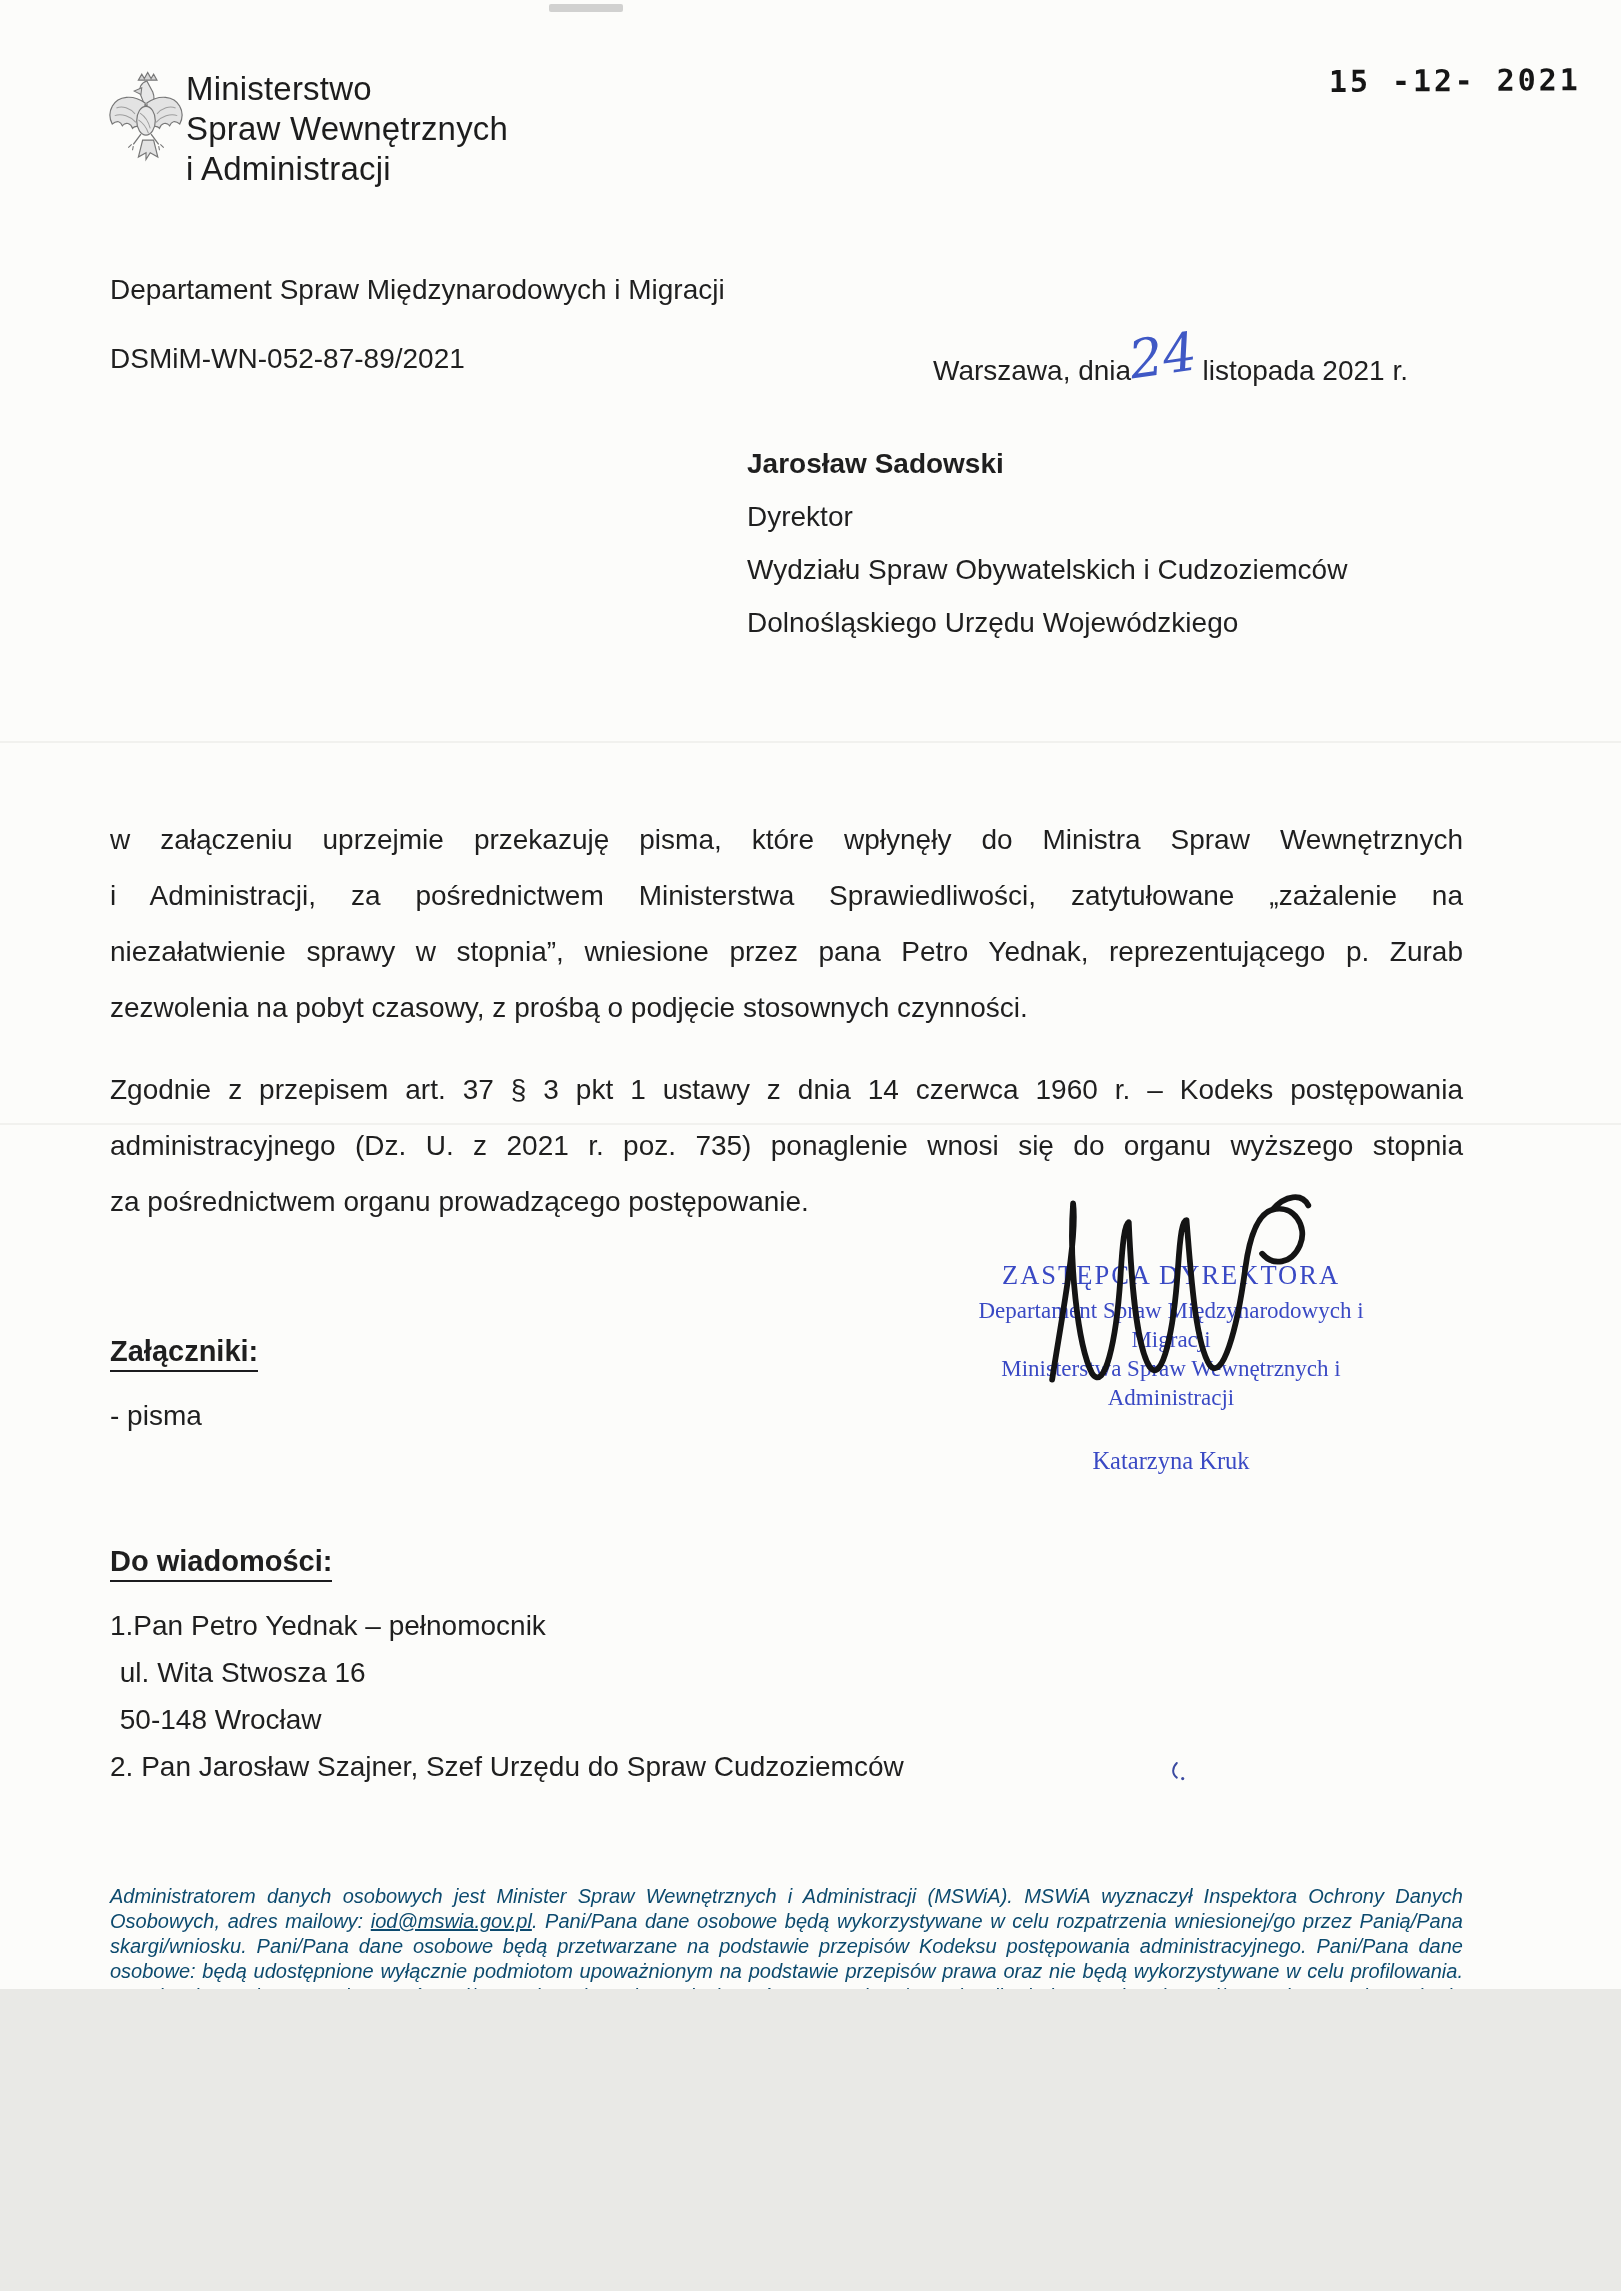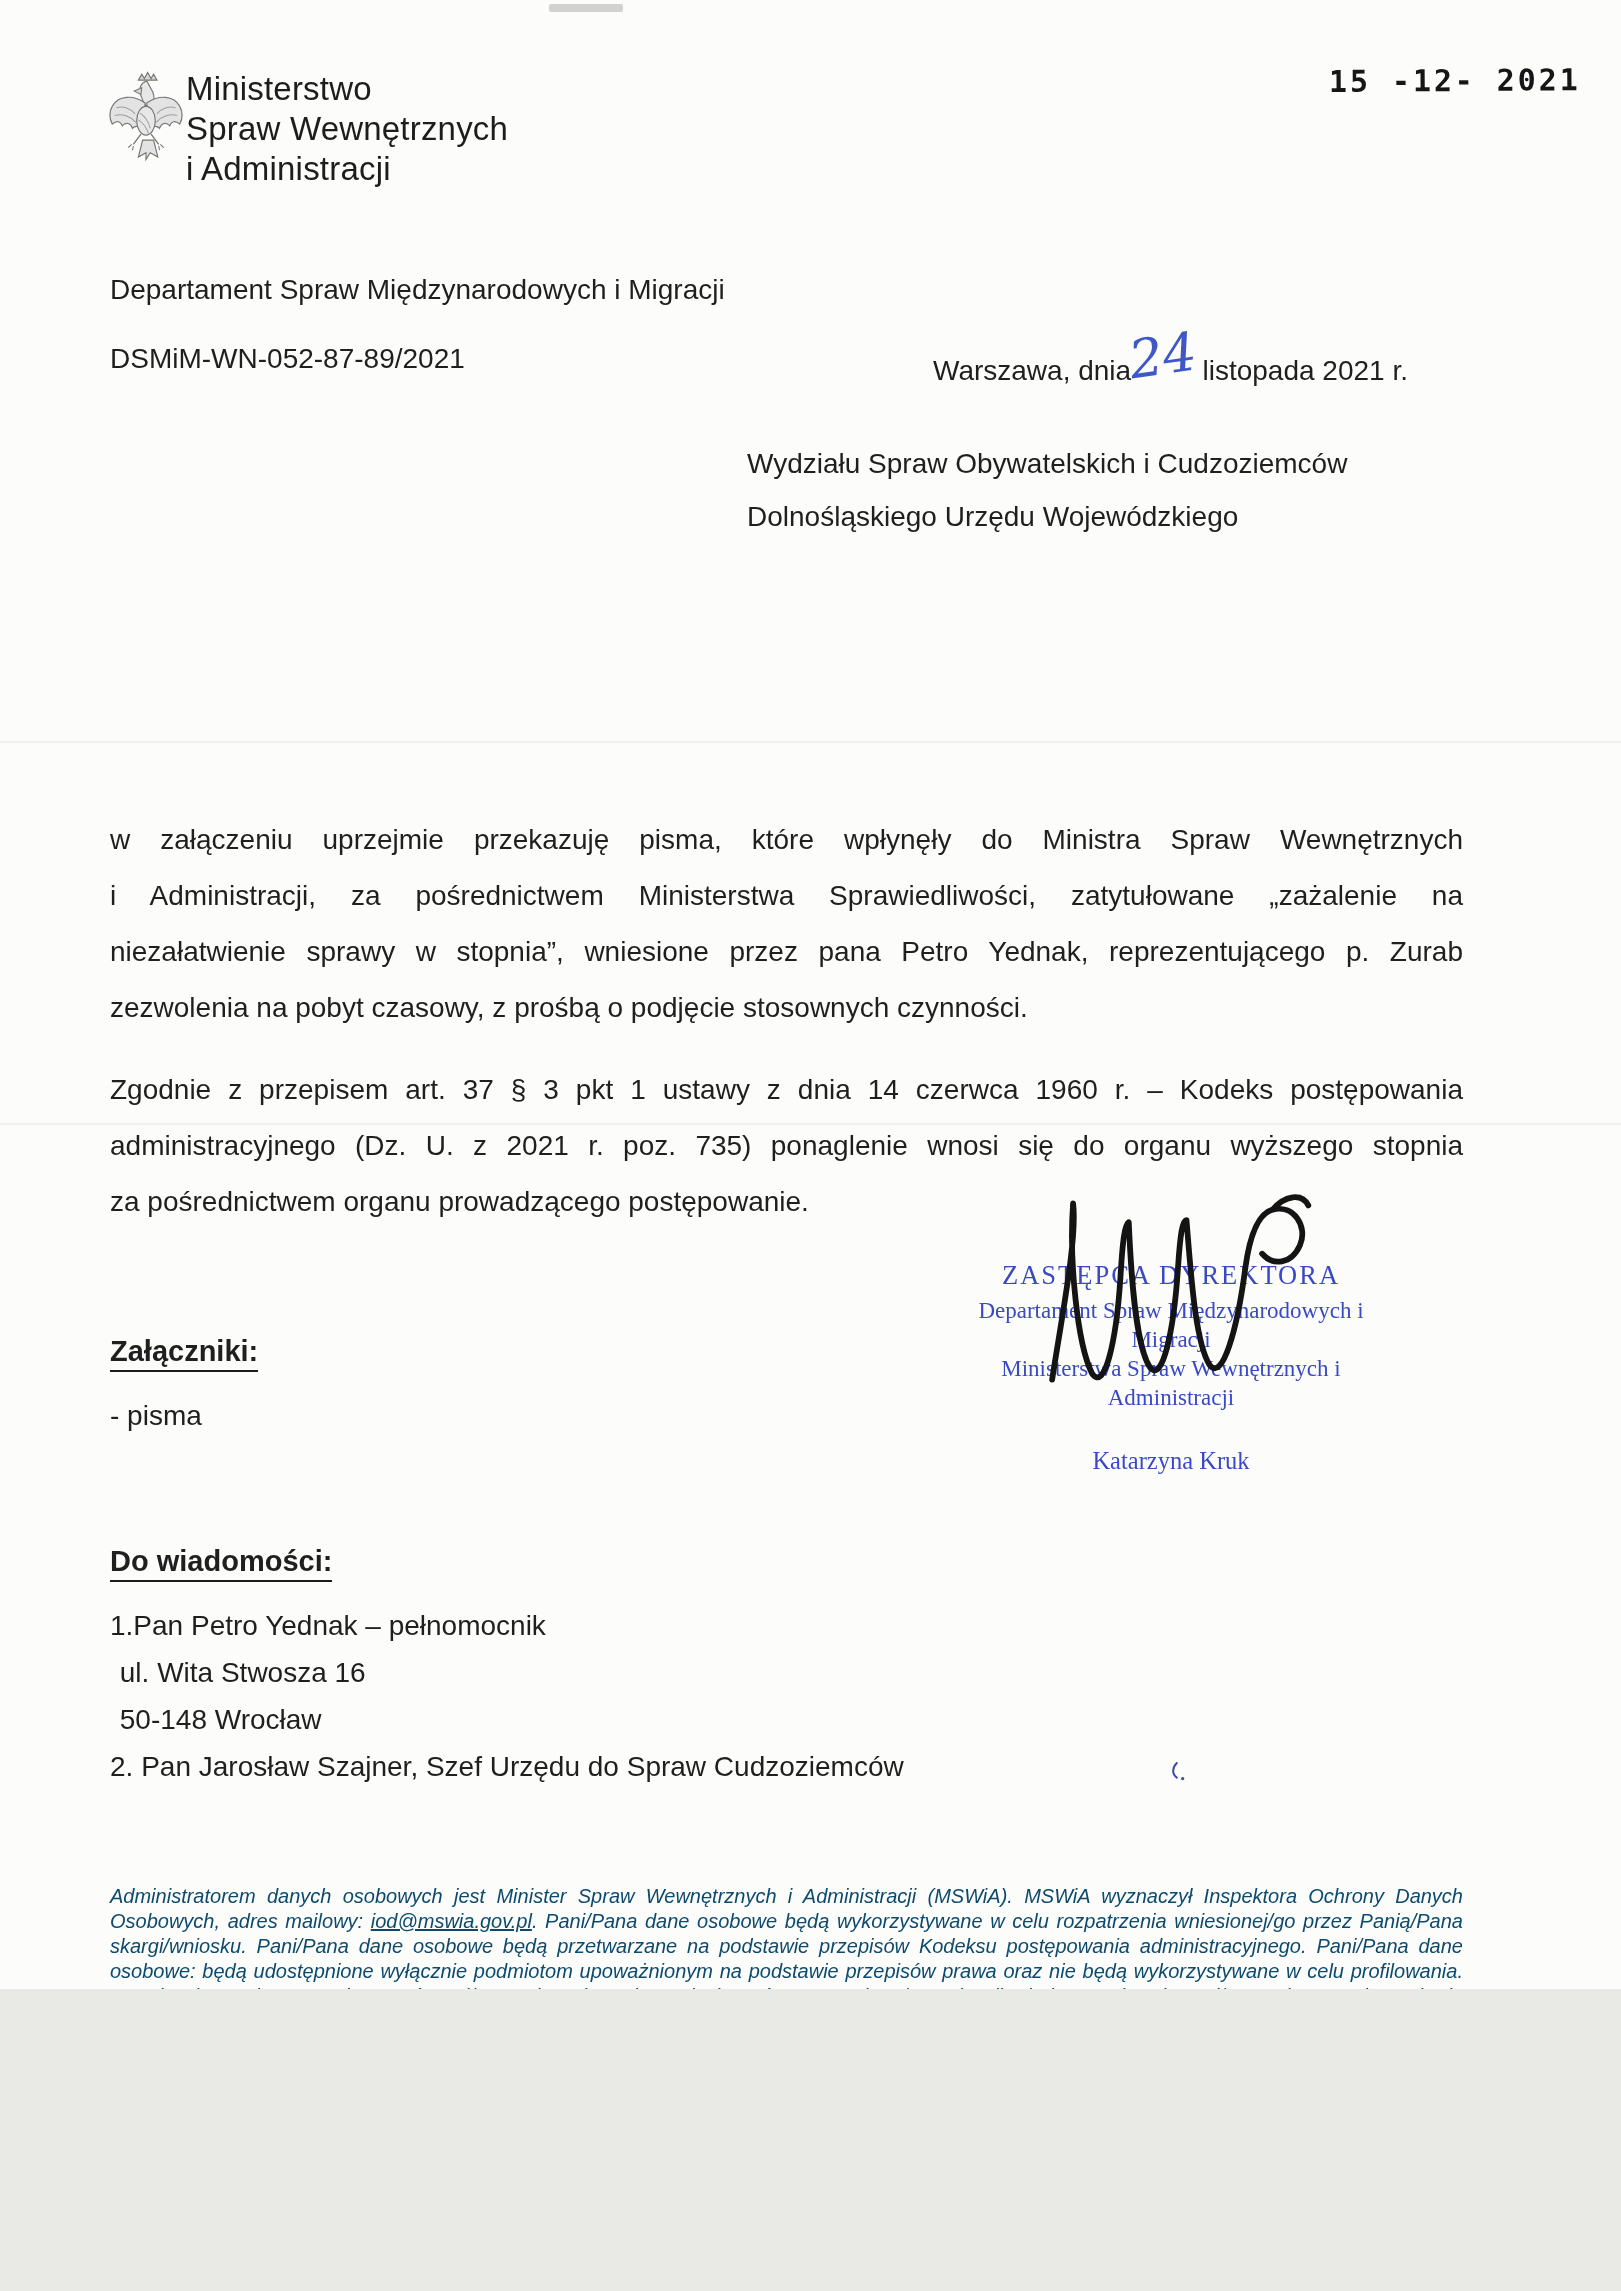--- a/index.html
+++ b/index.html
@@ -108,20 +108,22 @@
   <div class="abs datestamp" style="left:1329px;top:63px;">15 -12- 2021</div>
 
   <div class="abs dept" style="left:110px;top:274px;">Departament Spraw Międzynarodowych i Migracji</div>
   <div class="abs ref" style="left:110px;top:343px;">DSMiM-WN-052-87-89/2021</div>
 
   <div class="abs dateline" style="left:933px;top:343px;">
     <span>Warszawa, dnia</span><span class="hand-day">24</span><span>listopada 2021 r.</span>
   </div>
 
   <div class="abs recipient" style="left:747px;top:437px;">
+    <div class="b">Jarosław Sadowski</div>
+    <div>Dyrektor</div>
     <div>Wydziału Spraw Obywatelskich i Cudzoziemców</div>
     <div>Dolnośląskiego Urzędu Wojewódzkiego</div>
   </div>
 
   <div class="abs para" style="left:110px;top:812px;">
     <div class="jline">w załączeniu uprzejmie przekazuję pisma, które wpłynęły do Ministra Spraw Wewnętrznych</div>
     <div class="jline">i Administracji, za pośrednictwem Ministerstwa Sprawiedliwości, zatytułowane „zażalenie na</div>
     <div class="jline">niezałatwienie sprawy w stopnia”, wniesione przez pana Petro Yednak, reprezentującego p. Zurab</div>
     <div class="jline last">zezwolenia na pobyt czasowy, z prośbą o podjęcie stosownych czynności.</div>
   </div>

